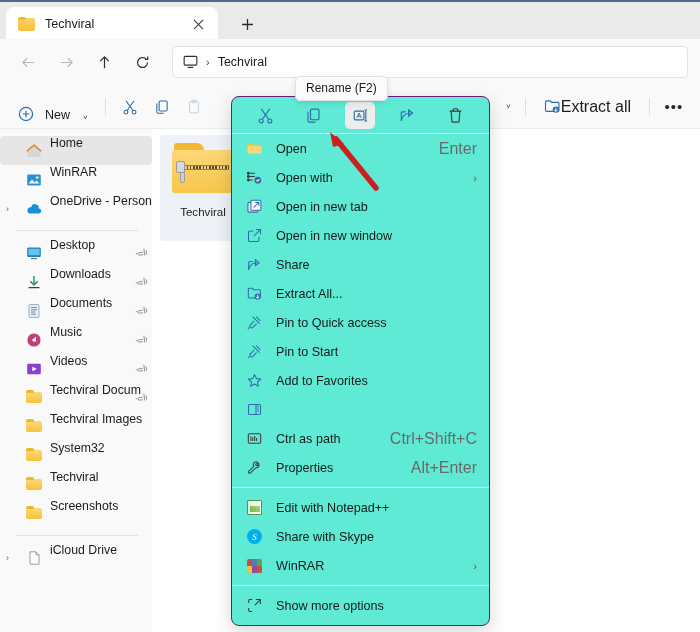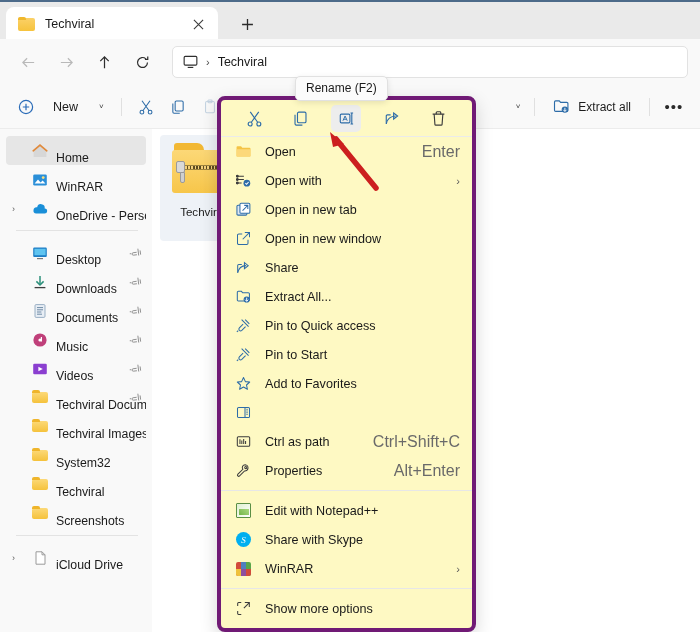--- a/index.html
+++ b/index.html
@@ -84,60 +84,60 @@
   .addr-crumb { font-size: 12.5px; color: #1b1b1b; }
 
   
   .cmdbar {
     position: absolute; left: 0; top: 85px; width: 700px; height: 44px;
     background: #f9f9f9;
     display: flex; align-items: center;
     border-bottom: 1px solid #ececec;
   }
   .cmd-new {
-    display: flex; align-items: center; gap: 19px;
+    display: flex; align-items: flex-end; gap: 11px;
     height: 30px; padding: 0 9px 0 8px; margin-left: 10px;
     border-radius: 5px; color: #1c1c1c; font-size: 12.5px;
   }
   .cmd-new .plus { width: 16px; height: 16px; color: #2b6cb8; }
   .cmd-new .plus svg { width: 16px; height: 16px; }
   .cmd-new .caret { font-size: 8px; color: #3c3c3c; margin-left: 2px; }
   .cmd-sep { width: 1px; height: 18px; background: #e0e0e0; margin: 0 8px; }
   .cmd-ico {
     width: 32px; height: 30px; border-radius: 5px;
     display: flex; align-items: center; justify-content: center;
     color: #2d6ca8;
   }
   .cmd-ico.dim { color: #c5d4e2; }
   .cmd-ico svg { width: 16px; height: 16px; }
   .cmd-spacer { flex: 1; }
   .cmd-caret-right { color: #3c3c3c; font-size: 8px; padding: 0 6px; }
   .cmd-extract {
-    display: flex; align-items: center; gap: 8px;
+    display: flex; align-items: center; 
     height: 30px; padding: 0 10px; border-radius: 5px;
-    font-size: 12px; color: #1c1c1c;
+    font-size: 16px; color: #1c1c1c;
   }
   .cmd-extract .ic { width: 17px; height: 17px; color: #2d6ca8; }
   .cmd-dots {
     width: 32px; height: 30px; border-radius: 5px; margin-right: 10px;
     display: flex; align-items: center; justify-content: center;
     color: #2b2b2b; font-size: 15px; letter-spacing: 1px;
   }
 
   
   .sidebar {
     position: absolute; left: 0; top: 129px; width: 152px; height: 503px;
     background: #f9f9f9;
     padding-top: 7px;
     overflow: hidden;
   }
   .side-item {
     position: relative;
-    height: 29px; margin: 0 6px; padding-left: 26px;
-    display: flex; align-items: flex-end;
+    height: 29px; margin: 0 0; padding-left: 26px;
+    display: flex; align-items: flex-start;
     border-radius: 4px;
     font-size: 12.3px; color: #1b1b1b;
     white-space: nowrap;
   }
   .side-item.selected { background: #e6e6e6; }
   .side-item .chev {
     position: absolute; left: 6px; top: 50%; transform: translateY(-50%);
     font-size: 9px; color: #5a5a5a;
   }
   .side-item .sico {
@@ -207,24 +207,24 @@
     border-radius: 5px;
     box-shadow: 0 2px 6px rgba(0,0,0,.10);
     padding: 4px 10px 5px;
     font-size: 12px; color: #1c1c1c;
     z-index: 40;
     white-space: nowrap;
   }
 
   
   .ctxmenu {
-    position: absolute; left: 217px; top: 96px;
+    position: absolute; left: 231px; top: 96px;
     width: 259px;
-    background: #fef9c3;
-    border: 4px solid #701a75;
+    background: #5eead4;
+    border: 1px solid #701a75;
     border-radius: 8px;
     box-shadow: 0 6px 18px rgba(0,0,0,.16);
     z-index: 30;
     padding-bottom: 5px;
     overflow: hidden;
   }
   .ctx-top {
     height: 37px;
     display: flex; align-items: center; justify-content: space-around;
     padding: 0 10px;

